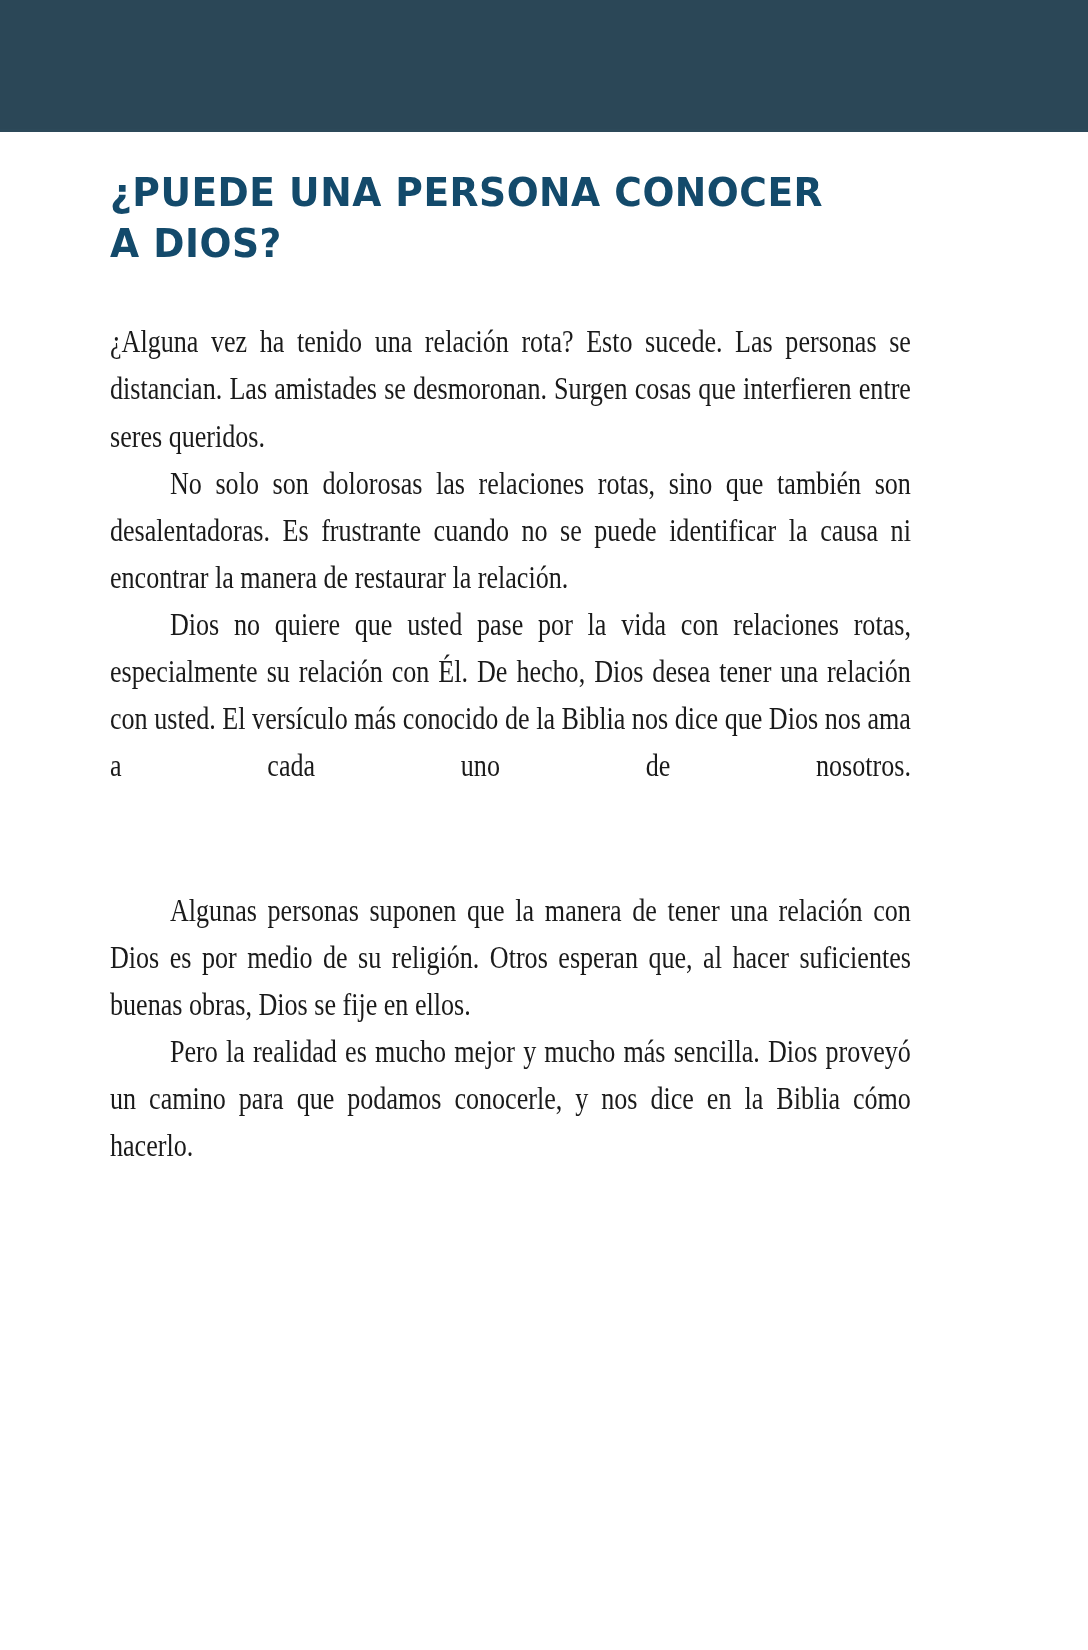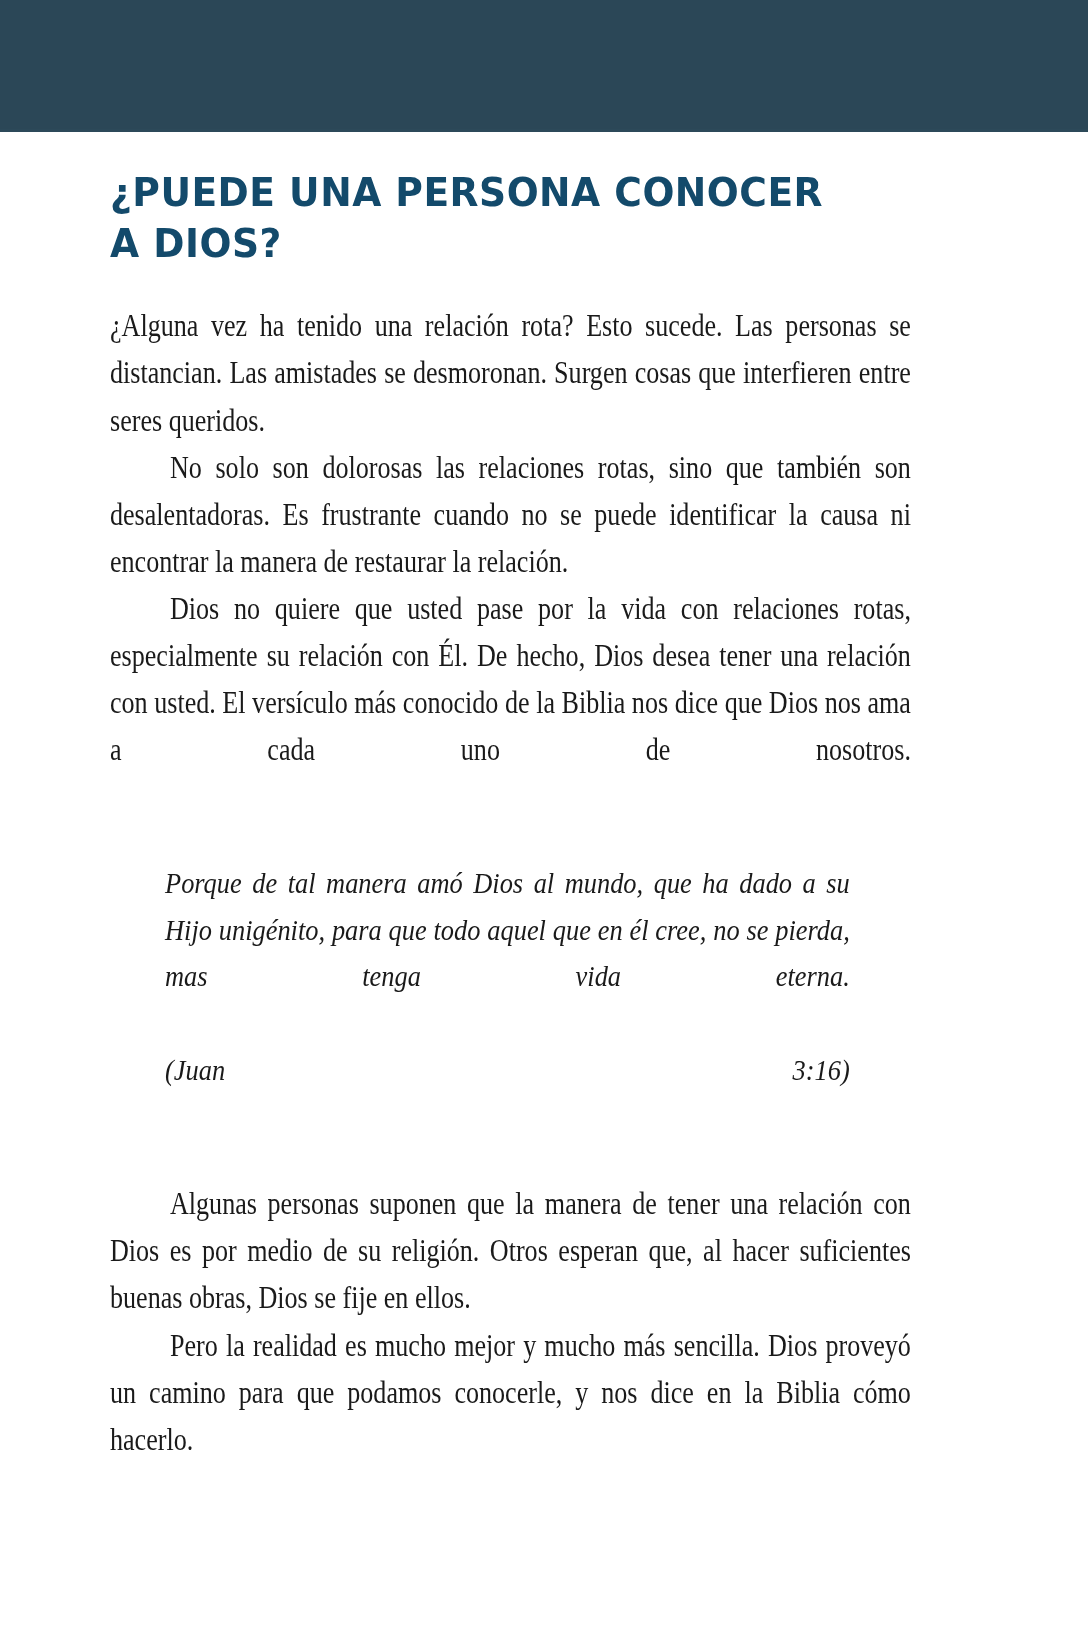--- a/index.html
+++ b/index.html
@@ -52,21 +52,21 @@
     letter-spacing: 0.5px;
     color: #134a6b;
     text-transform: uppercase;
     max-width: 800px;
     transform: scaleX(0.965);
     transform-origin: left top;
   }
 
   
   .body-copy {
-    margin-top: 34px;
+    margin-top: 50px;
   }
   .body-copy p {
     margin: 0;
     font-size: 30.5px;
     line-height: 1.545;
     color: #1a1a1a;
     text-align: justify;
     text-justify: inter-word;
     font-family: "Liberation Serif", "DejaVu Serif", serif;
     transform: scaleX(0.855);
@@ -127,23 +127,19 @@
     <span>¿PUEDE UNA PERSONA CONOCER</span><br>
     <span>A DIOS?</span>
   </h1>
 
   <div class="body-copy">
     <p class="no-indent">¿Alguna vez ha tenido una relación rota? Esto sucede. Las personas se distancian. Las amistades se desmoronan. Surgen cosas que interfieren entre seres queridos.</p>
     <p>No solo son dolorosas las relaciones rotas, sino que también son desalentadoras. Es frustrante cuando no se puede identificar la causa ni encontrar la manera de restaurar la relación.</p>
     <p>Dios no quiere que usted pase por la vida con relaciones rotas, especialmente su relación con Él. De hecho, Dios desea tener una relación con usted. El versículo más conocido de la Biblia nos dice que Dios nos ama a cada uno de nosotros.</p>
   </div>
 
-  <blockquote class="scripture-block">
-    <p>Porque de tal manera amó Dios al mundo, que ha dado a su Hijo unigénito, para que todo aquel que en él cree, no se pierda, mas tenga vida eterna.</p>
-    <p class="scripture-ref">(Juan 3:16)</p>
-  </blockquote>
 
   <div class="body-copy">
     <p class="no-indent" style="text-indent:2.3em">Algunas personas suponen que la manera de tener una relación con Dios es por medio de su religión. Otros esperan que, al hacer suficientes buenas obras, Dios se fije en ellos.</p>
     <p>Pero la realidad es mucho mejor y mucho más sencilla. Dios proveyó un camino para que podamos conocerle, y nos dice en la Biblia cómo hacerlo.</p>
   </div>
 
 </div>
 
 </body></html>

